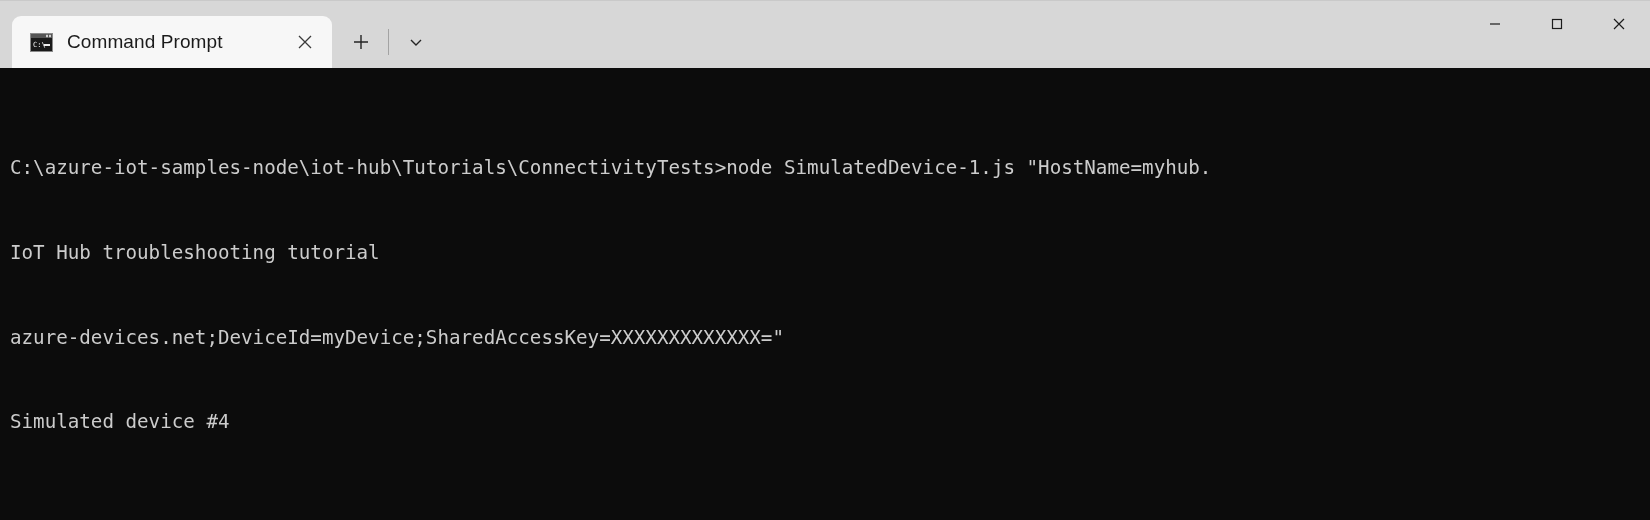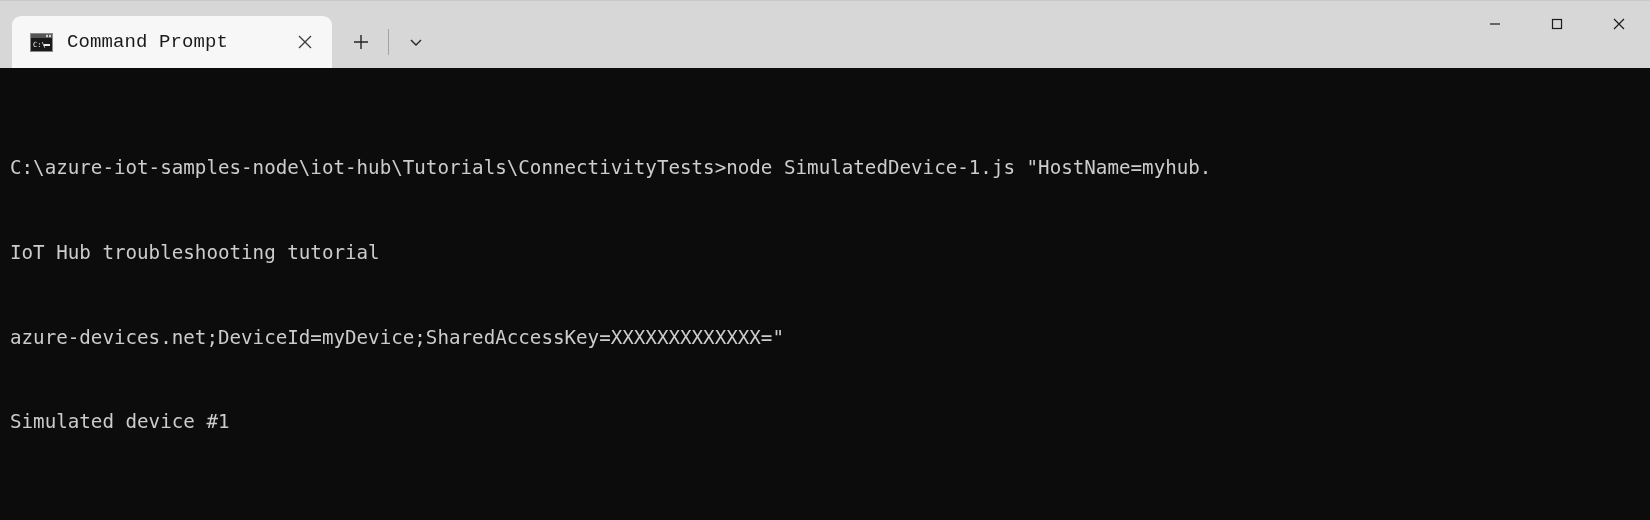--- a/index.html
+++ b/index.html
@@ -66,21 +66,20 @@
   }
 
   .tab-title {
     flex: 1 1 auto;
     font-size: 19px;
     color: #1b1b1b;
     white-space: nowrap;
     overflow: hidden;
     text-overflow: ellipsis;
     letter-spacing: 0.1px;
-    font-family: Liberation Mono, monospace;
   }
 
   .tab-close {
     width: 34px;
     height: 34px;
     flex: 0 0 auto;
     display: flex;
     align-items: center;
     justify-content: center;
     border-radius: 5px;
@@ -212,21 +211,21 @@
           <path d="M3 3 L13 13 M13 3 L3 13" stroke="#1b1b1b" stroke-width="1.2" fill="none"></path>
         </svg>
       </span>
     </div>
   </div>
 
   <div class="terminal">
     <div class="term-line">C:\azure-iot-samples-node\iot-hub\Tutorials\ConnectivityTests&gt;node SimulatedDevice-1.js "HostName=myhub.</div>
     <div class="term-line">IoT Hub troubleshooting tutorial</div>
     <div class="term-line">azure-devices.net;DeviceId=myDevice;SharedAccessKey=XXXXXXXXXXXXX="</div>
-    <div class="term-line">Simulated device #1</div>
+    <div class="term-line">Simulated device #4</div>
     <div class="term-line blank"></div>
     
     
     
     
   </div>
 
 </div>
 
 </body></html>

